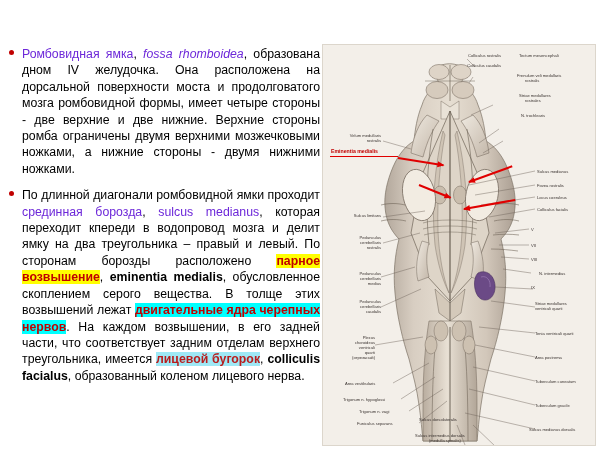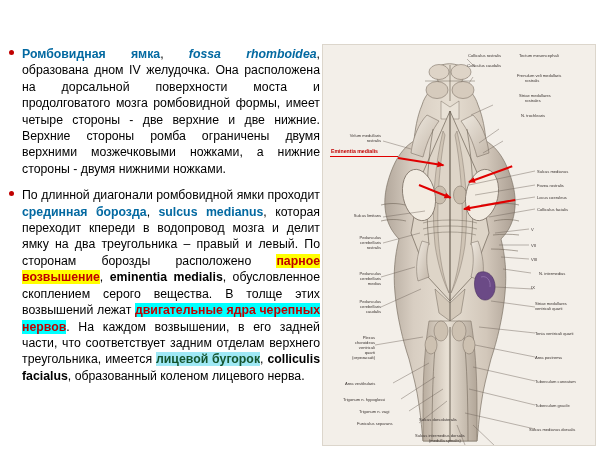--- a/index.html
+++ b/index.html
@@ -55,42 +55,42 @@
   .bullet .dot {
     position: absolute;
     left: 1px;
     top: 4px;
     width: 5px;
     height: 5px;
     border-radius: 50%;
     background: #c00000;
   }
   .red {
-    color: #0369a1;
-    font-weight: bold;
+    color: #6d28d9;
+    font-weight: normal;
   }
   .bold {
     font-weight: bold;
   }
   .italic {
     font-style: italic;
   }
   .hl-yellow {
     background: #ffff00;
     color: #c00000;
     font-weight: bold;
   }
   .hl-cyan {
     background: #00ffff;
     color: #c00000;
     font-weight: bold;
   }
   .hl-cyan2 {
     background: #9fe8f5;
-    color: #14532d;
+    color: #b91c1c;
     font-weight: bold;
   }
 
   
   .figure {
     position: absolute;
     left: 322px;
     top: 44px;
     width: 272px;
     height: 400px;

